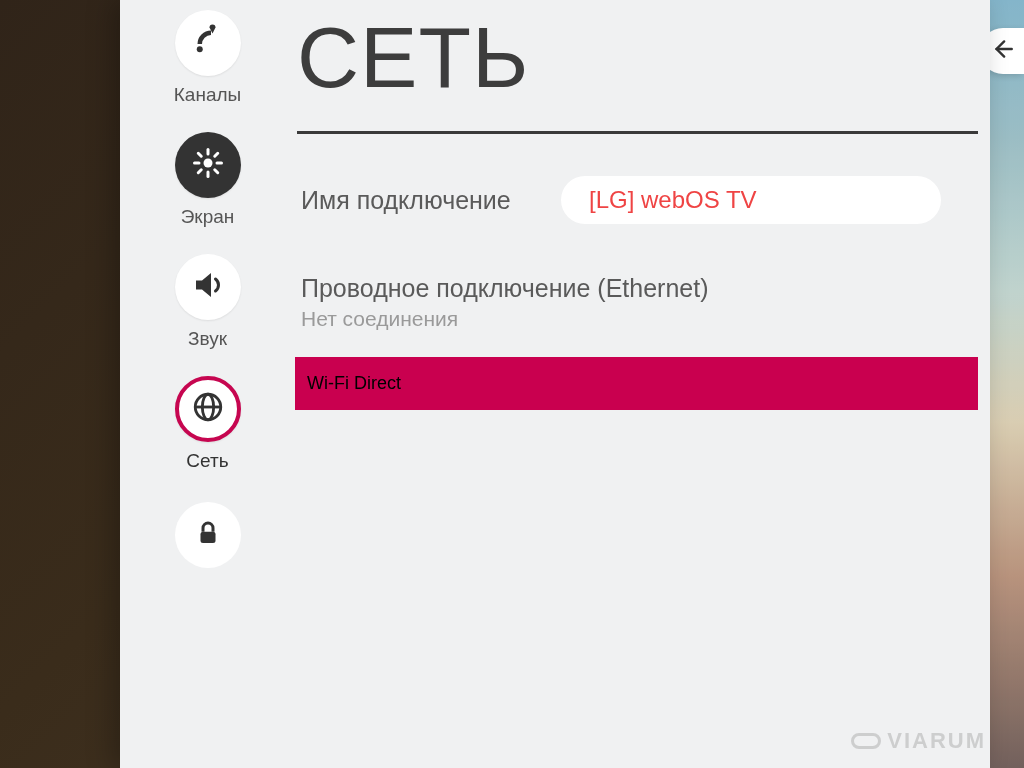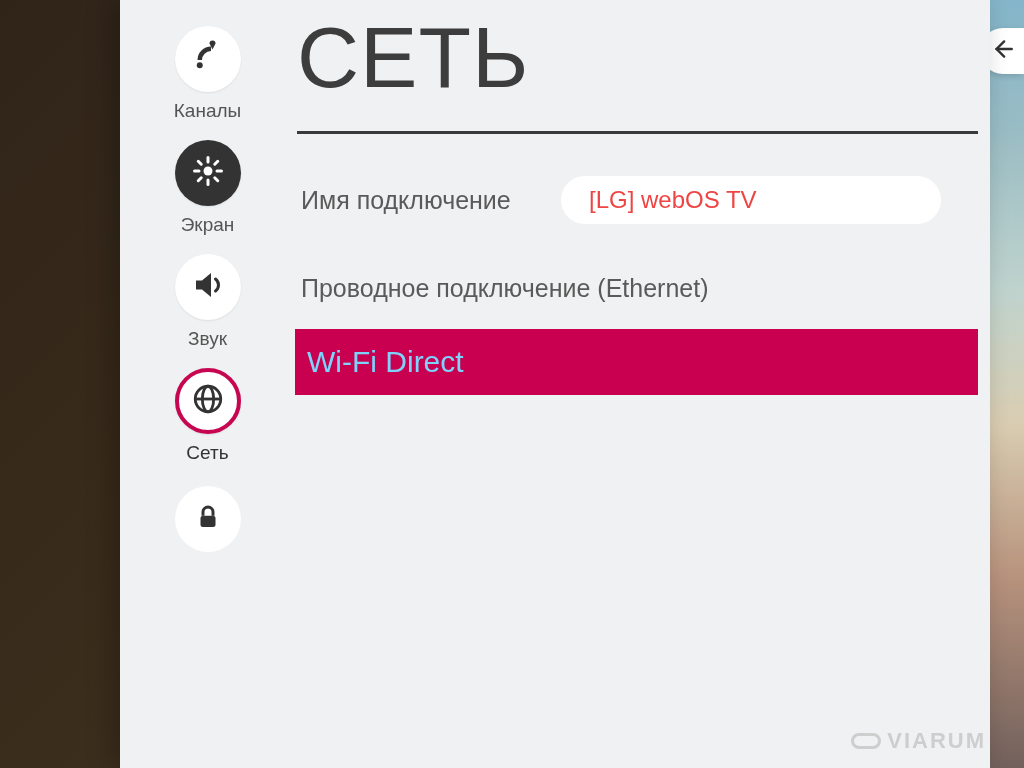--- a/index.html
+++ b/index.html
@@ -34,23 +34,23 @@
     top: 0; left: 120px;
     width: 870px; height: 100%;
     background: #f0f1f2;
     box-shadow: -8px 0 24px rgba(0,0,0,0.25);
     display: flex;
     perspective: 1200px;
   }
 
   .sidebar {
     width: 175px;
-    padding-top: 20px;
+    padding-top: 4px;
     display: flex; flex-direction: column; align-items: center;
-    gap: 2px;
+    gap: 10px;
   }
   .side-item {
     width: 100%;
     display: flex; flex-direction: column; align-items: center;
     padding: 6px 0 10px 0;
     cursor: pointer;
   }
   .side-circle {
     width: 66px; height: 66px; border-radius: 50%;
     background: #fff;
@@ -111,21 +111,21 @@
     font-size: 24px; color: #ef4444;
     text-align: left;
   }
 
   .row-selected {
     background: #c9004f;
     color: #fff;
     padding: 16px 0 16px 12px;
     margin-right: 12px;
   }
-  .row-selected .row-title { color: #7dd3fc; font-size: 30px; }
+  .row-selected .row-title { color: #000000; font-size: 18px; }
 
   .watermark {
     position: absolute;
     right: 38px; bottom: 14px;
     font-size: 22px; letter-spacing: 2px;
     color: rgba(140,140,140,0.35);
     font-weight: 600;
     display: flex; align-items: center; gap: 6px;
   }
   .watermark .inf {
@@ -228,20 +228,21 @@
     <div class="title">СЕТЬ</div>
     <hr class="divider">
 
     <div class="tv-name-row">
       <div class="tv-name-label">Имя подключение</div>
       <div class="tv-name-pill">[LG] webOS TV</div>
     </div>
 
     <div class="row">
       <div class="row-title">Проводное подключение (Ethernet)</div>
+      <div class="row-sub">Нет соединения</div>
     </div>
 
 
     <div class="row-selected" style="margin-top:16px">
       <div class="row-title">Wi-Fi Direct</div>
     </div>
 
   </div>
 
 </div>

